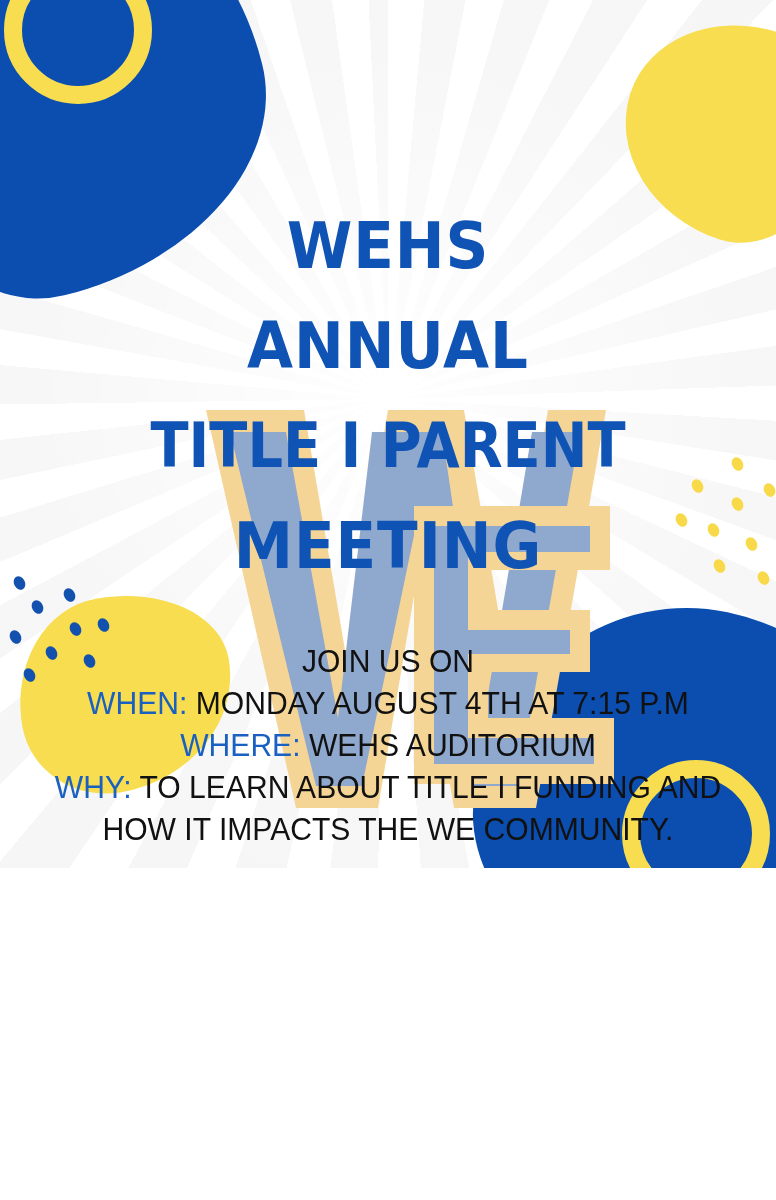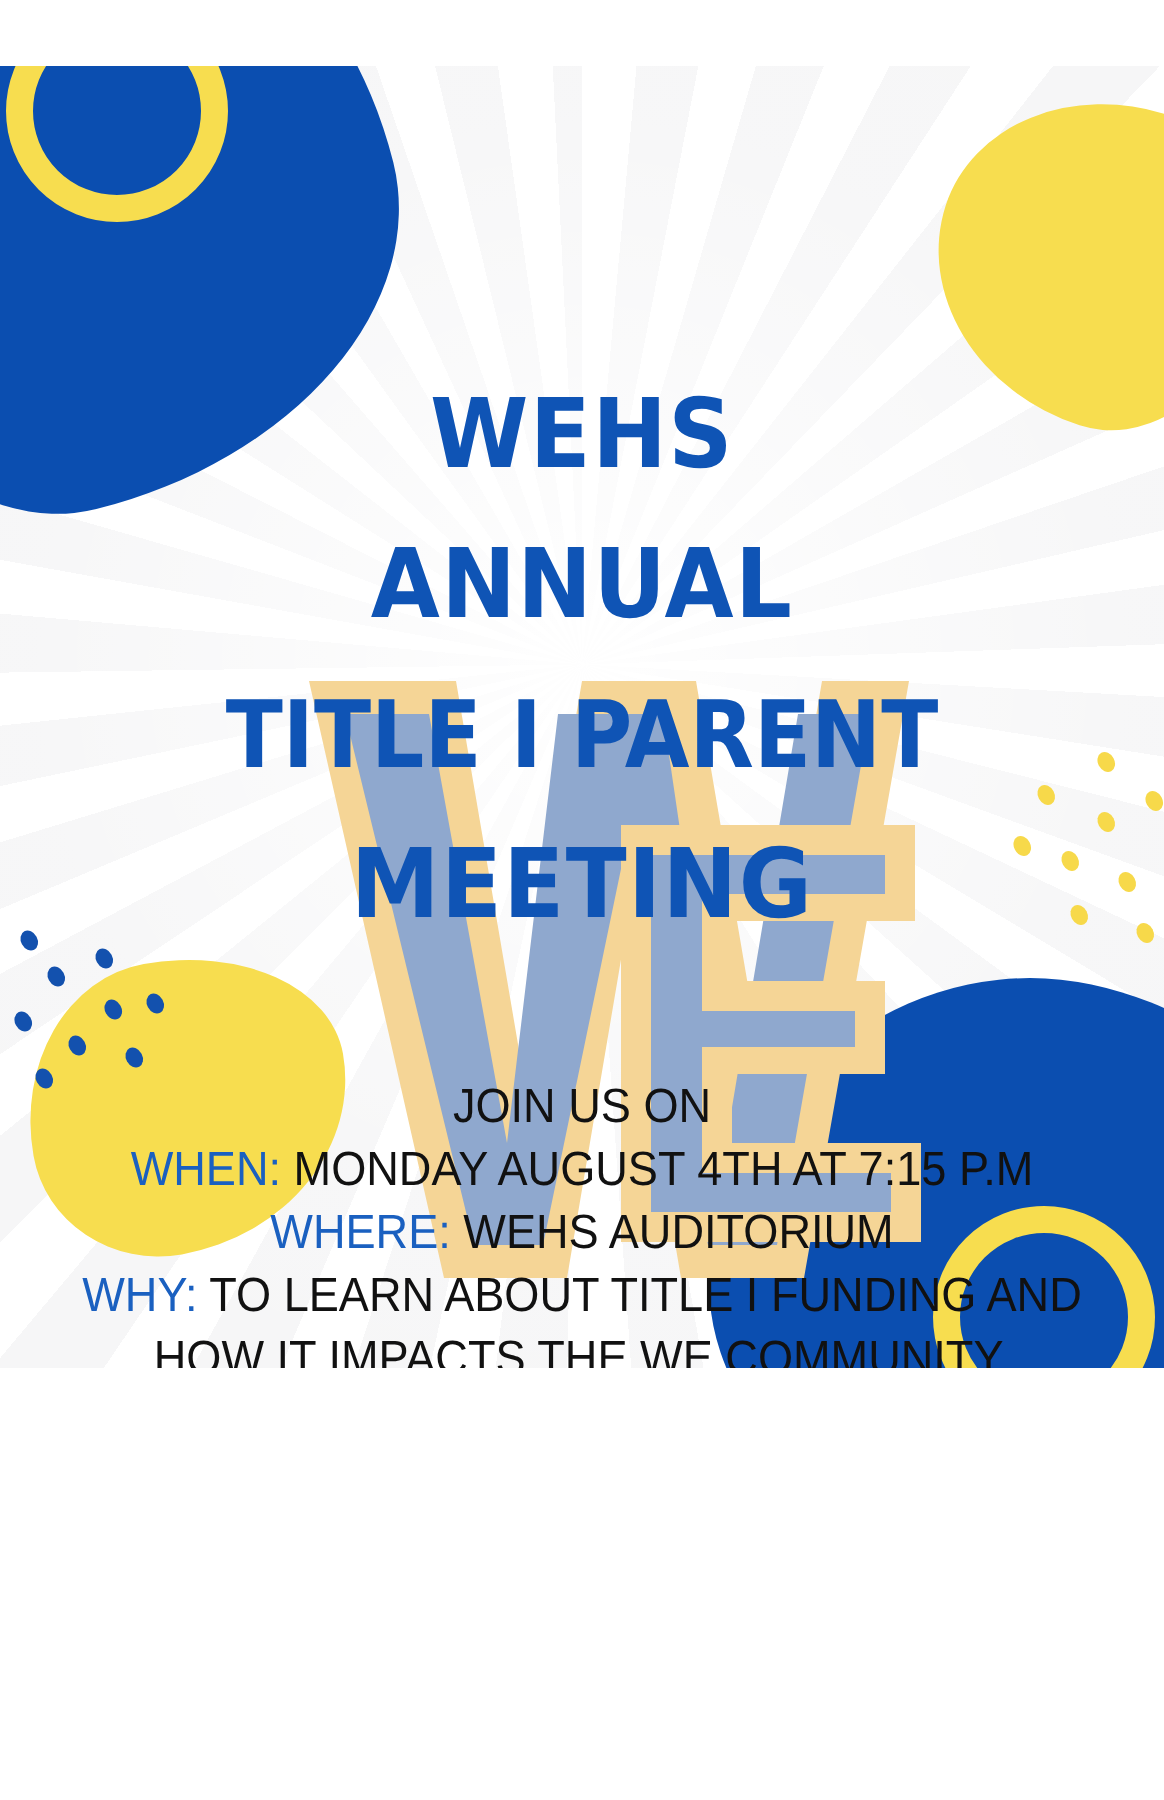--- a/index.html
+++ b/index.html
@@ -7,21 +7,20 @@
     padding: 0;
     background: #ffffff;
   }
   #poster {
     position: relative;
     width: 776px;
     height: 868px;
     overflow: hidden;
     background: #ffffff;
     font-family: "Liberation Sans", sans-serif;
-    margin-top: 44px;
   }
 
   
   .rays {
     position: absolute;
     left: 50%;
     top: 46%;
     width: 2200px;
     height: 2200px;
     transform: translate(-50%, -50%);
@@ -165,21 +164,21 @@
     letter-spacing: 1px;
     white-space: nowrap;
     transform: scaleX(0.93);
   }
   .headline .hl.wide { font-size: 62px; letter-spacing: 0px; transform: scaleX(0.90); }
 
   .body-block {
     position: absolute;
     left: 0;
     right: 0;
-    top: 672px;
+    top: 640px;
     text-align: center;
     z-index: 6;
   }
   .body-block .line {
     display: block;
     color: #111111;
     font-family: "Liberation Sans", sans-serif;
     font-weight: normal;
     font-size: 32px;
     line-height: 42px;

